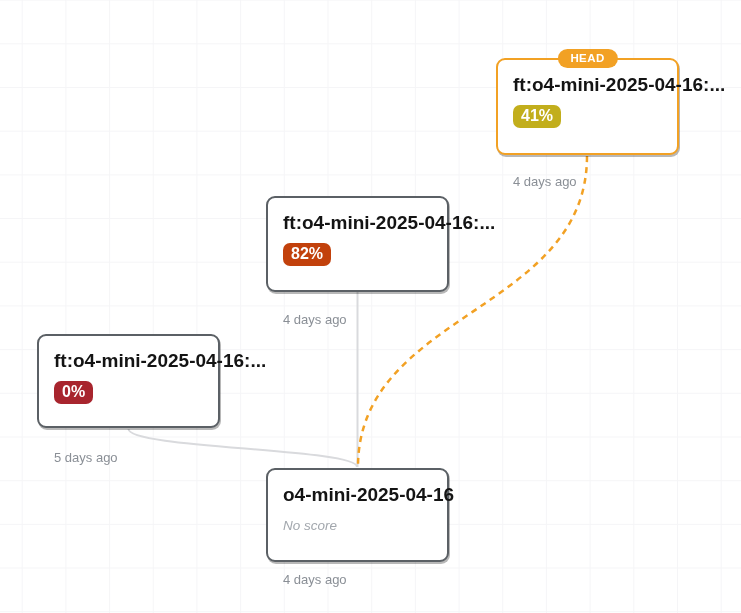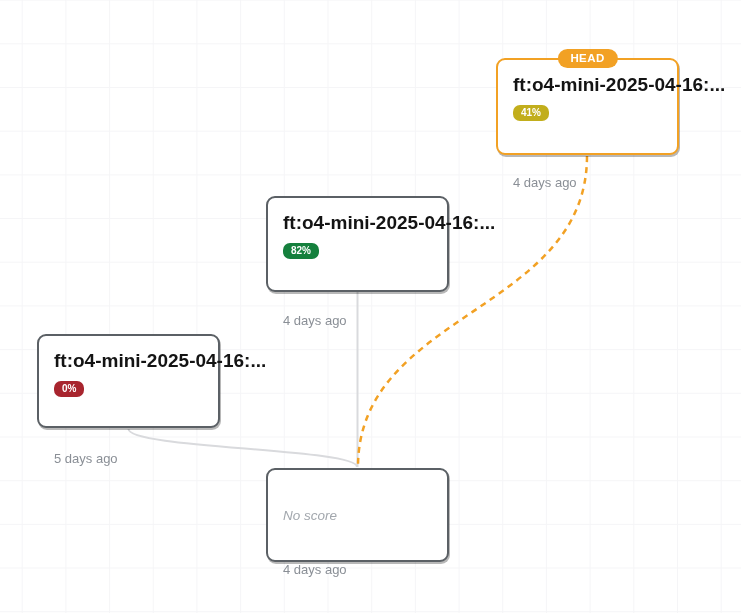--- a/index.html
+++ b/index.html
@@ -39,30 +39,30 @@
 
   .node-title {
     font-size: 19px;
     font-weight: bold;
     color: #141414;
     white-space: nowrap;
   }
 
   .score-badge {
     display: inline-block;
-    margin: 9px 0 15px 0;
+    margin: 9px 0 7px 0;
     padding: 2px 8px 3px 8px;
     border-radius: 7px;
     color: #ffffff;
-    font-size: 10px;
+    font-size: 16px;
     font-weight: bold;
   }
 
   .no-score {
-    margin: 24px 0 7px 0;
+    margin: 12px 0 7px 0;
     font-size: 13.5px;
     font-style: italic;
     color: #a2a7ad;
   }
 
   .node-date {
     font-size: 13px;
     color: #8a8f96;
     margin-top: 39px;
   }
@@ -93,28 +93,29 @@
 
   <div class="node node--head" style="left: 496px; top: 58px; height: 97px; border-color: rgb(242, 161, 36);">
     <div class="head-badge" style="background-color: rgb(242, 161, 36);">HEAD</div>
     <div class="node-title">ft:o4-mini-2025-04-16:...</div>
     <div class="score-badge" style="background-color: rgb(194, 174, 28);">41%</div>
     <div class="node-date">4 days ago</div>
   </div>
 
   <div class="node" style="left:266px; top:196px; height:96px;">
     <div class="node-title">ft:o4-mini-2025-04-16:...</div>
-    <div class="score-badge" style="background-color: #15803d;">82%</div>
+    <div class="score-badge" style="background-color: #c2410c;">82%</div>
     <div class="node-date">4 days ago</div>
   </div>
 
   <div class="node" style="left:37px; top:334px; height:94px;">
     <div class="node-title">ft:o4-mini-2025-04-16:...</div>
     <div class="score-badge" style="background-color: rgb(168, 37, 46);">0%</div>
     <div class="node-date">5 days ago</div>
   </div>
 
   <div class="node" style="left:266px; top:468px; height:94px;">
+    <div class="node-title">o4-mini-2025-04-16</div>
     <div class="no-score">No score</div>
     <div class="node-date">4 days ago</div>
   </div>
 
 </div>
 
 </body></html>

